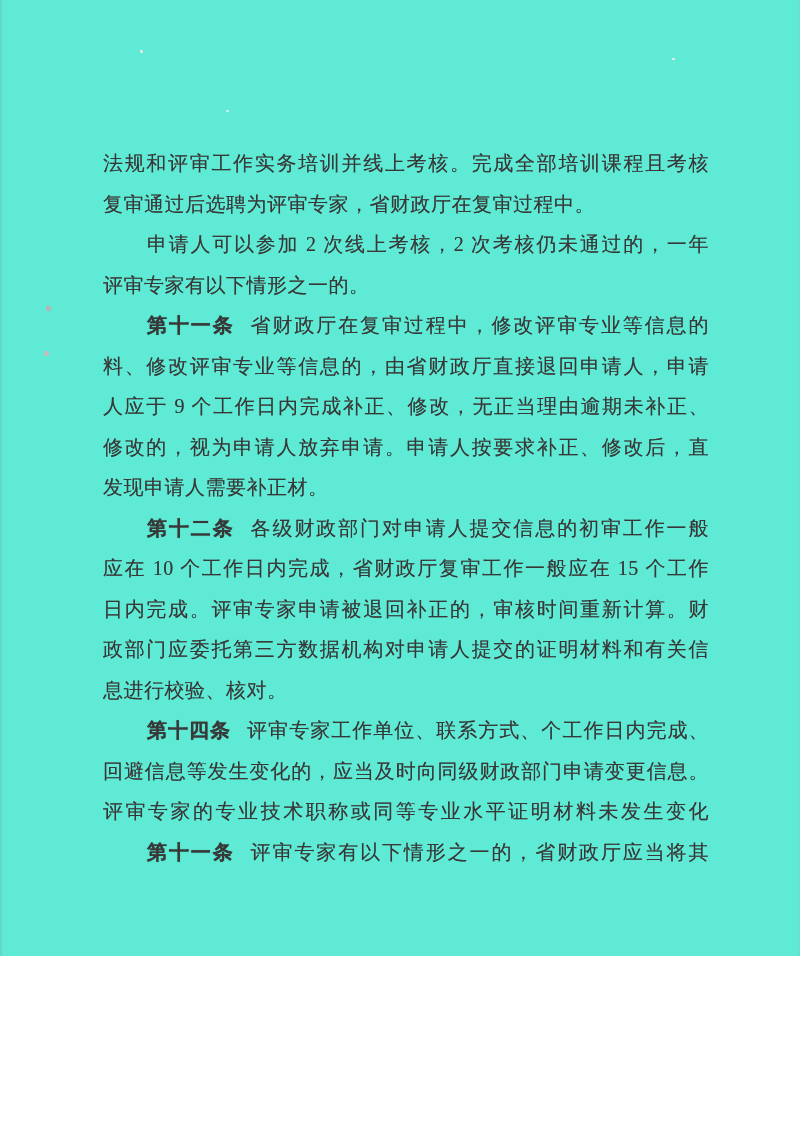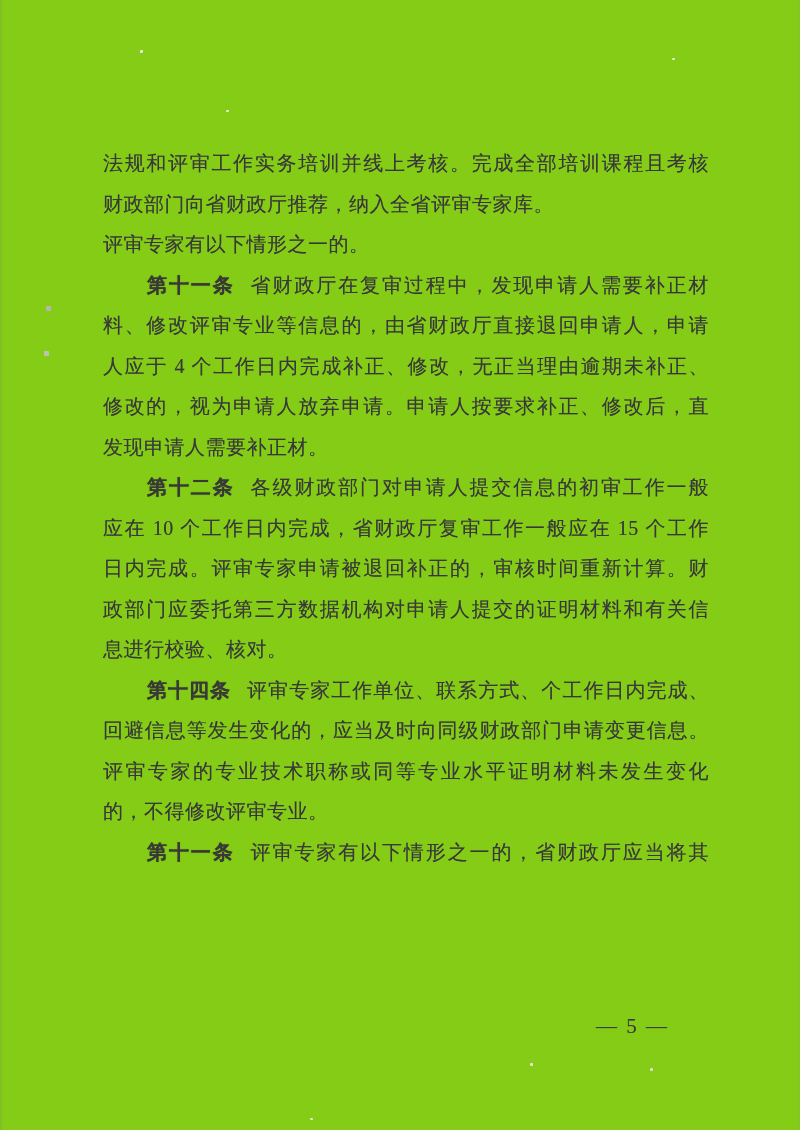--- a/index.html
+++ b/index.html
@@ -3,22 +3,22 @@
 <meta charset="utf-8">
 <style>
   html, body {
     margin: 0;
     padding: 0;
     background: #ffffff;
   }
   .page {
     position: relative;
     width: 800px;
-    height: 1130px;
-    background: #84cc16;
+    height: 956px;
+    background: #5eead4;
     overflow: hidden;
     font-family: "Liberation Serif", "DejaVu Serif", serif;
   }
   
   .edge-left {
     position: absolute; left: 0; top: 0; width: 3px; height: 1130px;
     background: linear-gradient(to right, rgba(120,120,120,0.22), rgba(120,120,120,0));
   }
   .edge-right {
     position: absolute; right: 0; top: 0; width: 3px; height: 1130px;
@@ -82,33 +82,33 @@
   <div class="speck s2"></div>
   <div class="speck s3"></div>
   <div class="speck s4"></div>
   <div class="speck s5"></div>
   <div class="speck s6"></div>
   <div class="speck s7"></div>
   <div class="speck s8"></div>
 
   <div class="content">
     <div class="line fill"><span>法规和评审工作实务培训并线上考核。完成全部培训课程且考核</span></div>
-    <div class="line end"><span>财政部门向省财政厅推荐，纳入全省评审专家库。</span></div>
+    <div class="line end"><span>复审通过后选聘为评审专家，省财政厅在复审过程中。</span></div>
+    <div class="line ind fill"><span>申请人可以参加 2 次线上考核，2 次考核仍未通过的，一年</span></div>
     <div class="line end"><span>评审专家有以下情形之一的。</span></div>
-    <div class="line ind fill"><span class="art">第十一条</span><span>省财政厅在复审过程中，发现申请人需要补正材</span></div>
+    <div class="line ind fill"><span class="art">第十一条</span><span>省财政厅在复审过程中，修改评审专业等信息的</span></div>
     <div class="line fill"><span>料、修改评审专业等信息的，由省财政厅直接退回申请人，申请</span></div>
-    <div class="line fill"><span>人应于 4 个工作日内完成补正、修改，无正当理由逾期未补正、</span></div>
+    <div class="line fill"><span>人应于 9 个工作日内完成补正、修改，无正当理由逾期未补正、</span></div>
     <div class="line fill"><span>修改的，视为申请人放弃申请。申请人按要求补正、修改后，直</span></div>
     <div class="line end"><span>发现申请人需要补正材。</span></div>
     <div class="line ind fill"><span class="art">第十二条</span><span>各级财政部门对申请人提交信息的初审工作一般</span></div>
     <div class="line fill"><span>应在 10 个工作日内完成，省财政厅复审工作一般应在 15 个工作</span></div>
     <div class="line fill"><span>日内完成。评审专家申请被退回补正的，审核时间重新计算。财</span></div>
     <div class="line fill"><span>政部门应委托第三方数据机构对申请人提交的证明材料和有关信</span></div>
     <div class="line end"><span>息进行校验、核对。</span></div>
     <div class="line ind fill"><span class="art">第十四条</span><span>评审专家工作单位、联系方式、个工作日内完成、</span></div>
     <div class="line fill"><span>回避信息等发生变化的，应当及时向同级财政部门申请变更信息。</span></div>
     <div class="line fill"><span>评审专家的专业技术职称或同等专业水平证明材料未发生变化</span></div>
-    <div class="line end"><span>的，不得修改评审专业。</span></div>
     <div class="line ind fill"><span class="art">第十一条</span><span>评审专家有以下情形之一的，省财政厅应当将其</span></div>
   </div>
 
   <div class="footer-page-number">— 5 —</div>
 </div>
 
 </body></html>

